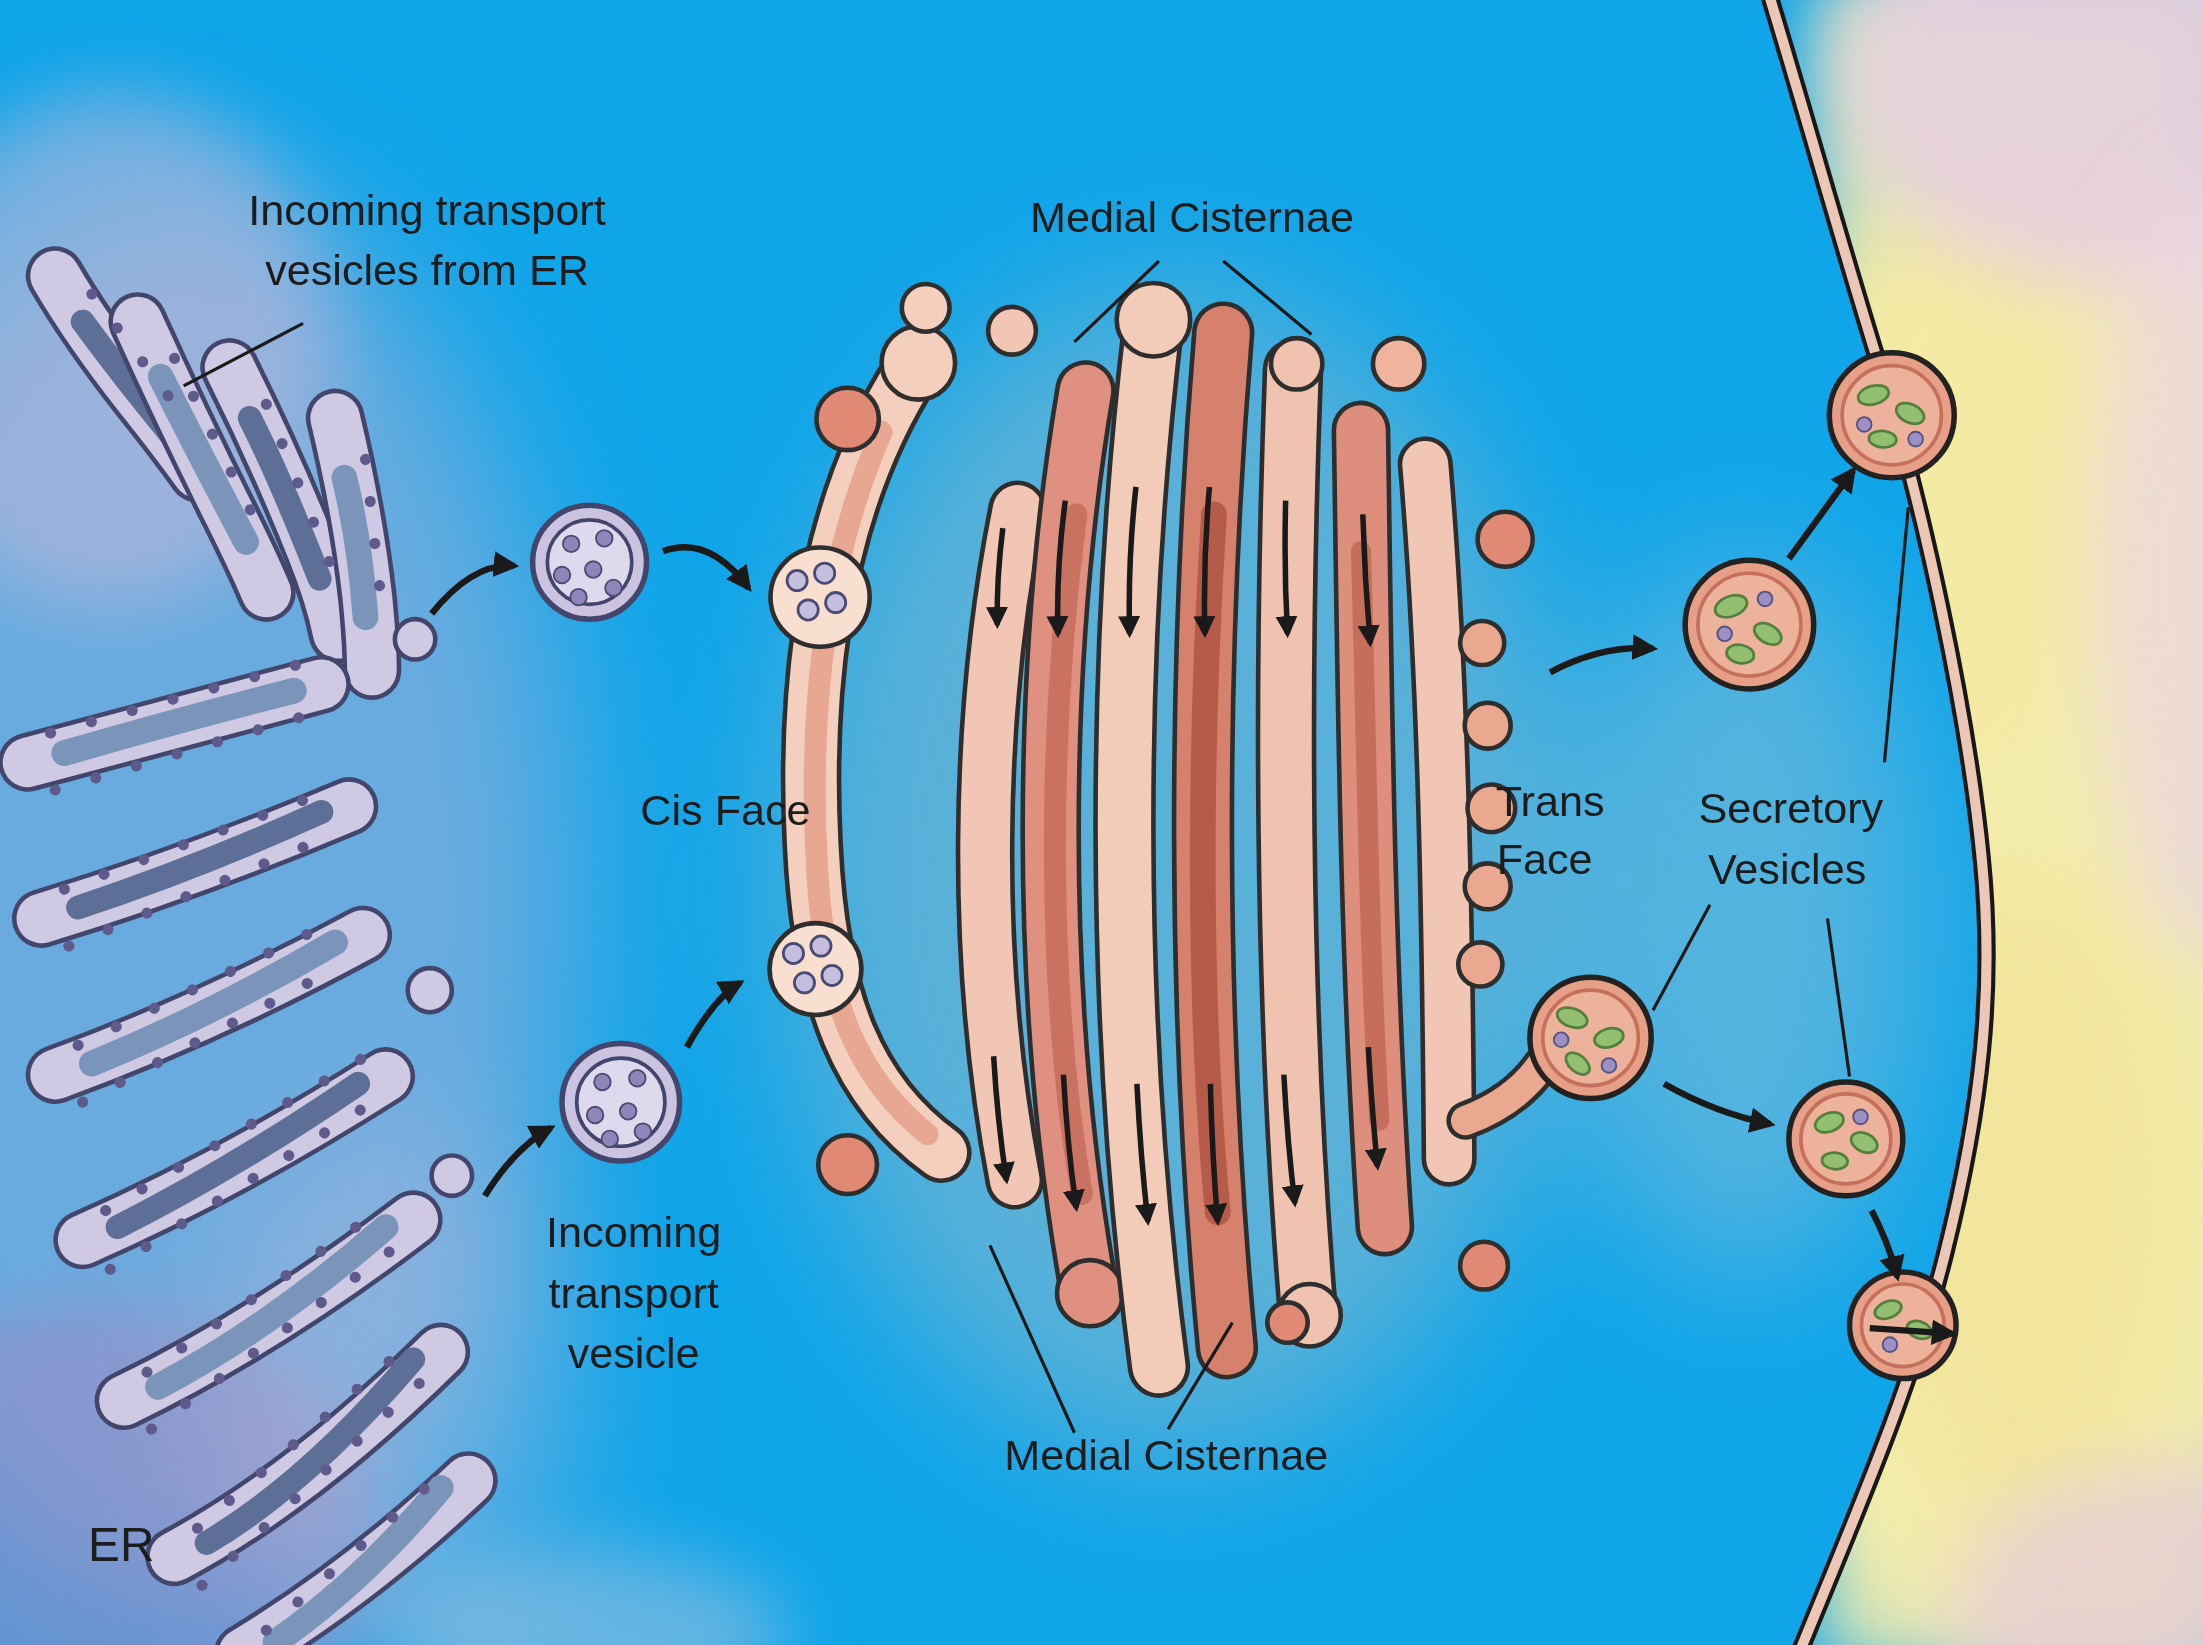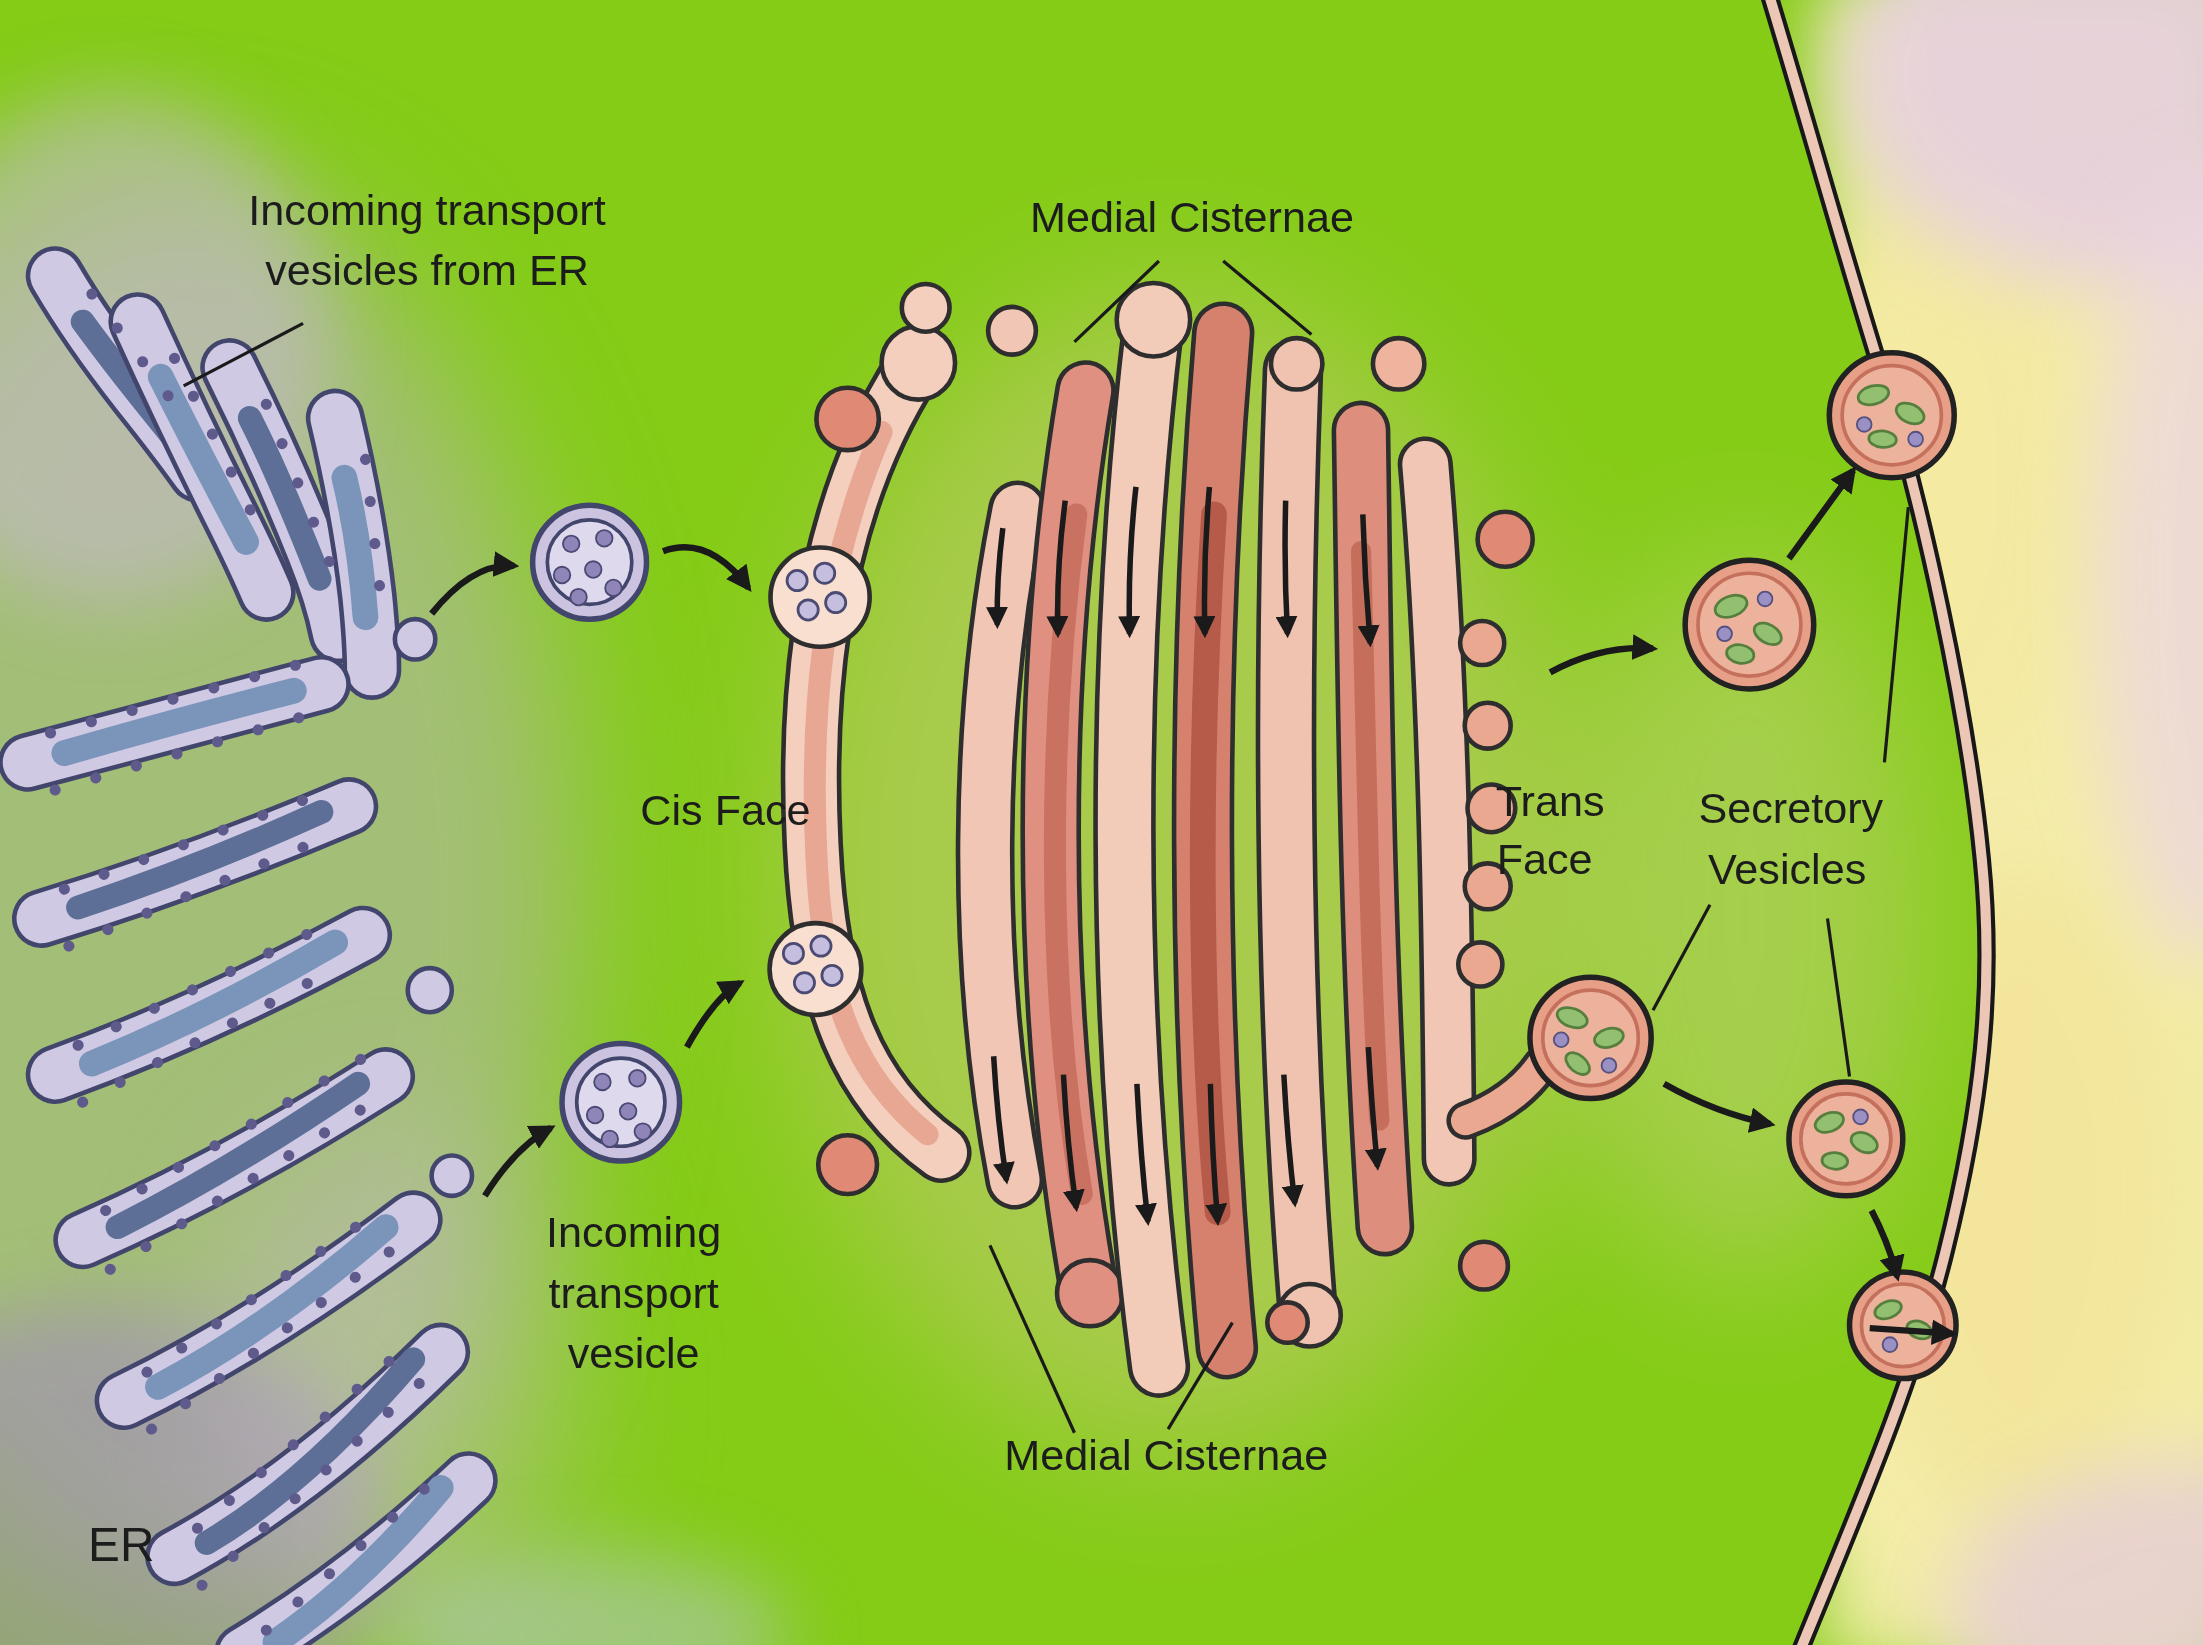--- a/index.html
+++ b/index.html
@@ -1,16 +1,16 @@
 <!DOCTYPE html>
 <html style="font-size:14.7px"><head>
 <meta charset="utf-8">
 <style>
   html,body { margin:0; padding:0; background:#fdfdfa; }
-  .stage { position:relative; width:2204px; height:1646px; overflow:hidden; background:#84cc16; }
+  .stage { position:relative; width:2204px; height:1646px; overflow:hidden; background:#0ea5e9; }
   svg { display:block; }
 
   
   .er-o { fill:none; stroke:#43466c; stroke-width:64; stroke-linecap:round; }
   .er-f { fill:none; stroke:#d0c9e4; stroke-width:54; stroke-linecap:round; }
   .er-c { fill:none; stroke:#7b94ba; stroke-width:28; stroke-linecap:round; }
   .er-c2{ fill:none; stroke:#5d6f96; stroke-width:26; stroke-linecap:round; }
   .dots { fill:none; stroke:#5f5a8c; stroke-width:12; stroke-linecap:round; stroke-dasharray:0.1 46; }
 
   

